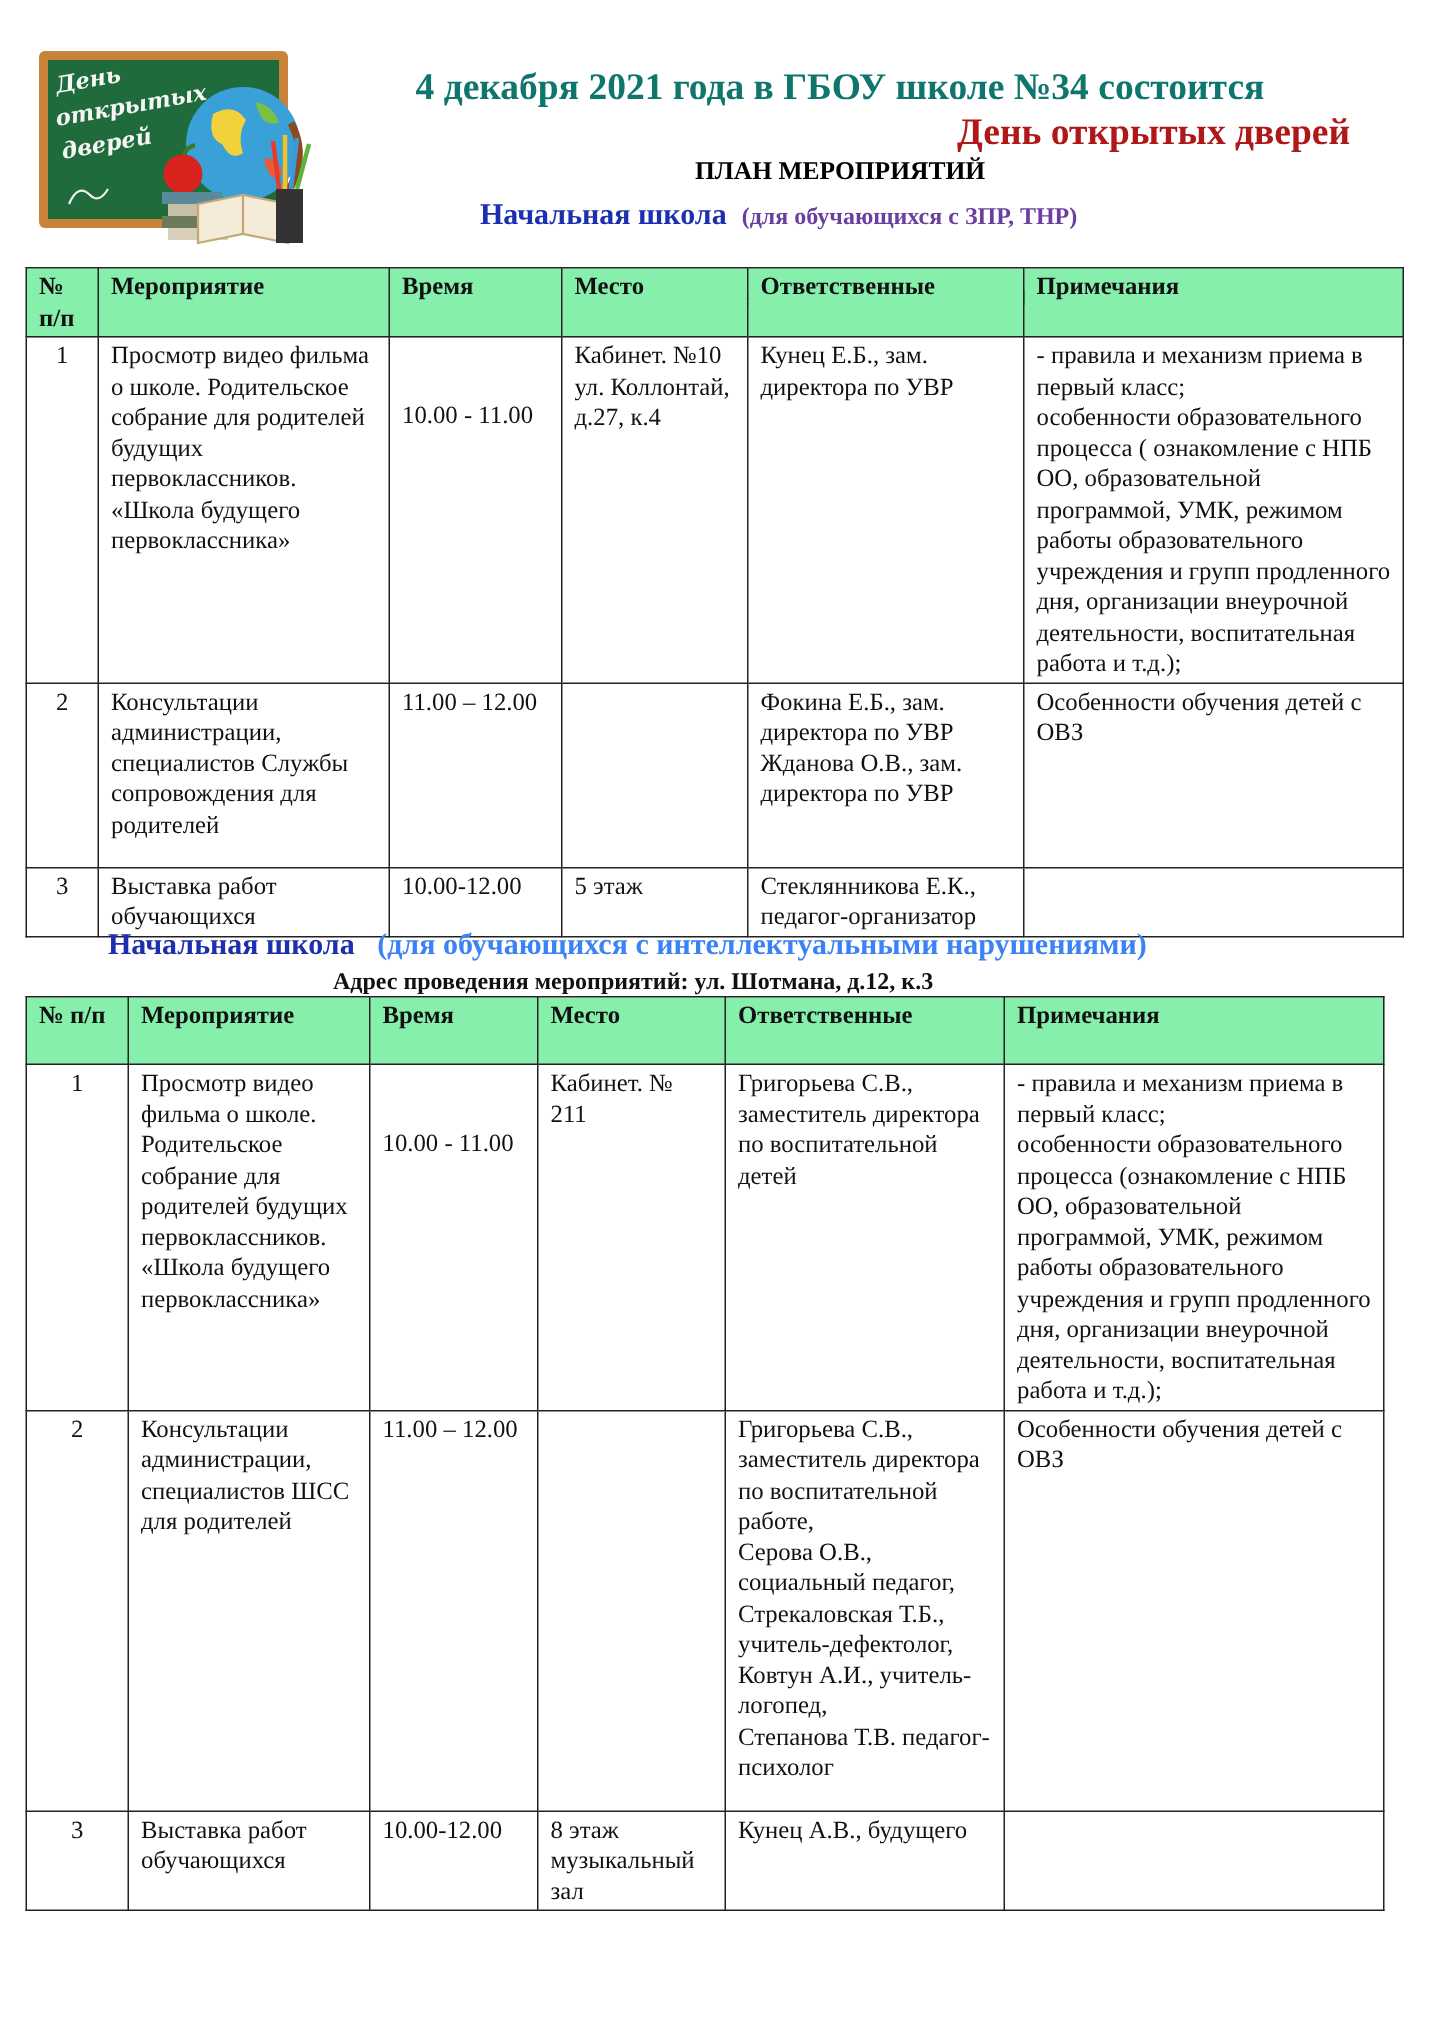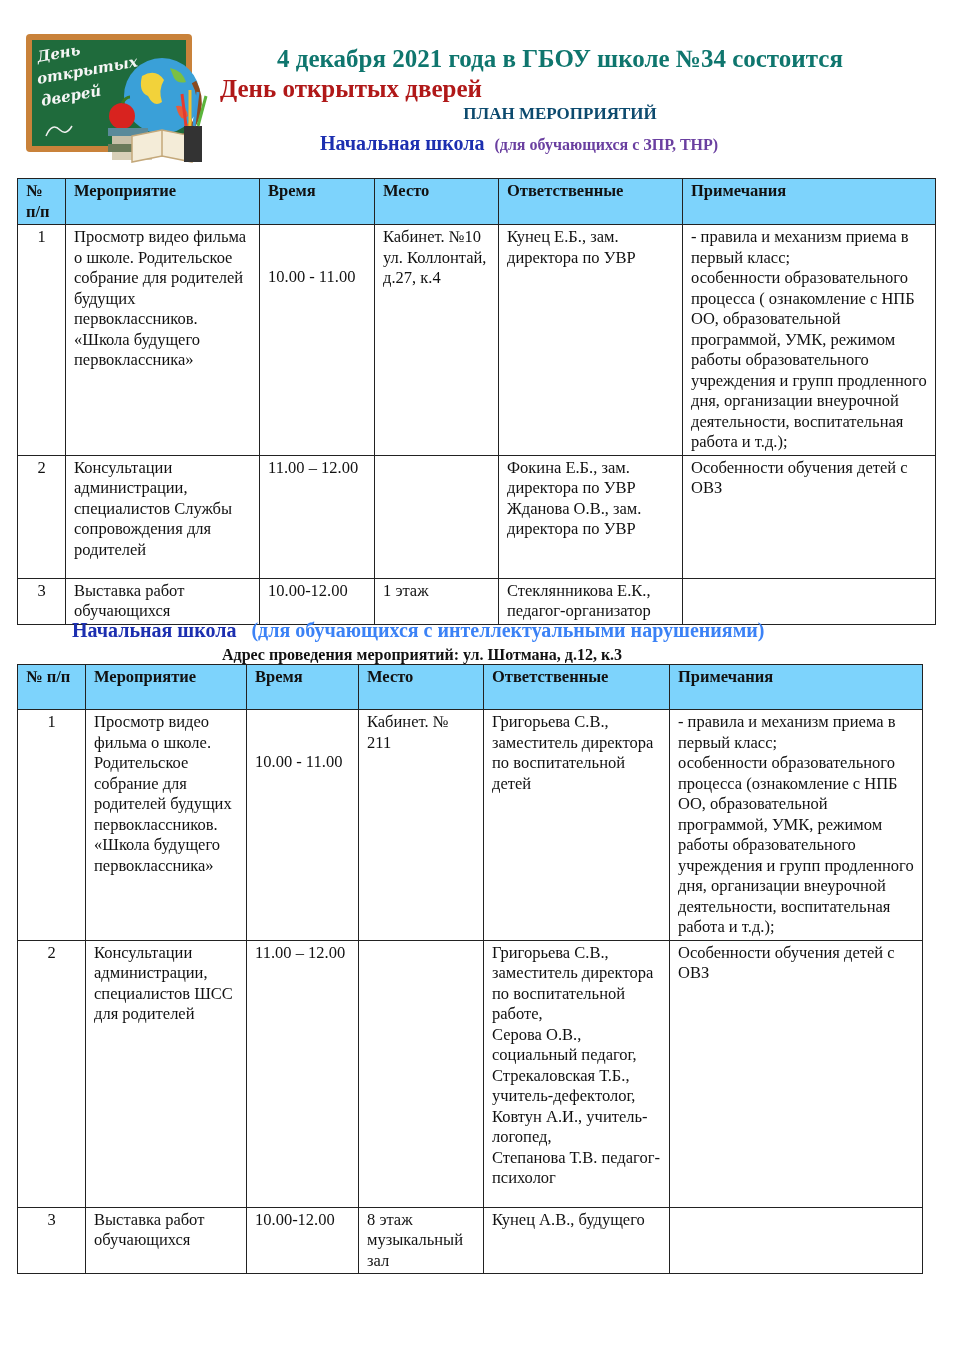--- a/index.html
+++ b/index.html
@@ -4,32 +4,32 @@
 <style>
   html, body { margin: 0; padding: 0; background: #ffffff; }
   body { width: 957px; height: 1354px; position: relative; overflow: hidden;
          font-family: "Liberation Serif", "DejaVu Serif", serif; color: #111; }
 
   
   .logo { position: absolute; left: 24px; top: 32px; width: 196px; height: 136px; }
 
   .title1 { position: absolute; left: 220px; width: 680px; top: 44px; text-align: center;
             color: #0f766e; font-weight: bold; font-size: 25px; line-height: 30px; }
-  .title2 { position: absolute; left: 220px; width: 680px; top: 74px; text-align: left;
+  .title2 { position: absolute; left: 220px; width: 680px; top: 74px; text-align: right;
             color: #b01818; font-weight: bold; font-size: 25px; line-height: 30px; }
   .title3 { position: absolute; left: 220px; width: 680px; top: 104px; text-align: center;
-            color: #0c4a6e; font-weight: bold; font-size: 17px; line-height: 20px; }
+            color: #000000; font-weight: bold; font-size: 17px; line-height: 20px; }
   .sec-title { position: absolute; text-align: center; font-weight: bold; color: #1c2fb0; font-size: 20px; line-height: 24px; white-space: nowrap; }
   .sec-title .sub { color: #6a3fa0; font-size: 16px; }
   .sec2-title .sub { color: #3b82f6; font-size: 20px; }
   .address { position: absolute; font-weight: bold; font-size: 16px; line-height: 18px; white-space: nowrap; color: #111; }
 
   table.plan { position: absolute; border-collapse: collapse; table-layout: fixed; font-size: 16.5px; line-height: 20.5px; }
   table.plan th, table.plan td { border: 1px solid #222; vertical-align: top; padding: 2px 7px 2px 8px; text-align: left; }
-  table.plan th { background: #7dd3fc; font-weight: bold; height: 40px; }
+  table.plan th { background: #86efac; font-weight: bold; height: 40px; }
   table.plan td.num { text-align: center; padding-left: 2px; padding-right: 2px; }
   .justify { text-align: justify; }
   .pre { white-space: pre-line; }
 
   #t1 { left: 17px; top: 178px; width: 918px; }
   #t2 { left: 17px; top: 664px; width: 905px; }
 </style>
 </head>
 <body>
 
@@ -107,21 +107,21 @@
       <td>Консультации администрации, специалистов Службы сопровождения для родителей</td>
       <td>11.00 – 12.00</td>
       <td></td>
       <td>Фокина Е.Б., зам. директора по УВР Жданова О.В., зам. директора по УВР</td>
       <td>Особенности обучения детей с ОВЗ</td>
     </tr>
     <tr style="height:42px">
       <td class="num">3</td>
       <td>Выставка работ обучающихся</td>
       <td>10.00-12.00</td>
-      <td>1 этаж</td>
+      <td>5 этаж</td>
       <td>Стеклянникова Е.К., педагог-организатор</td>
       <td></td>
     </tr>
   </tbody>
 </table>
 
 <div class="sec-title sec2-title" style="left:72px; top:618px;">
   <span>Начальная школа</span>&nbsp;&nbsp;
   <span class="sub">(для обучающихся с интеллектуальными нарушениями)</span>
 </div>

